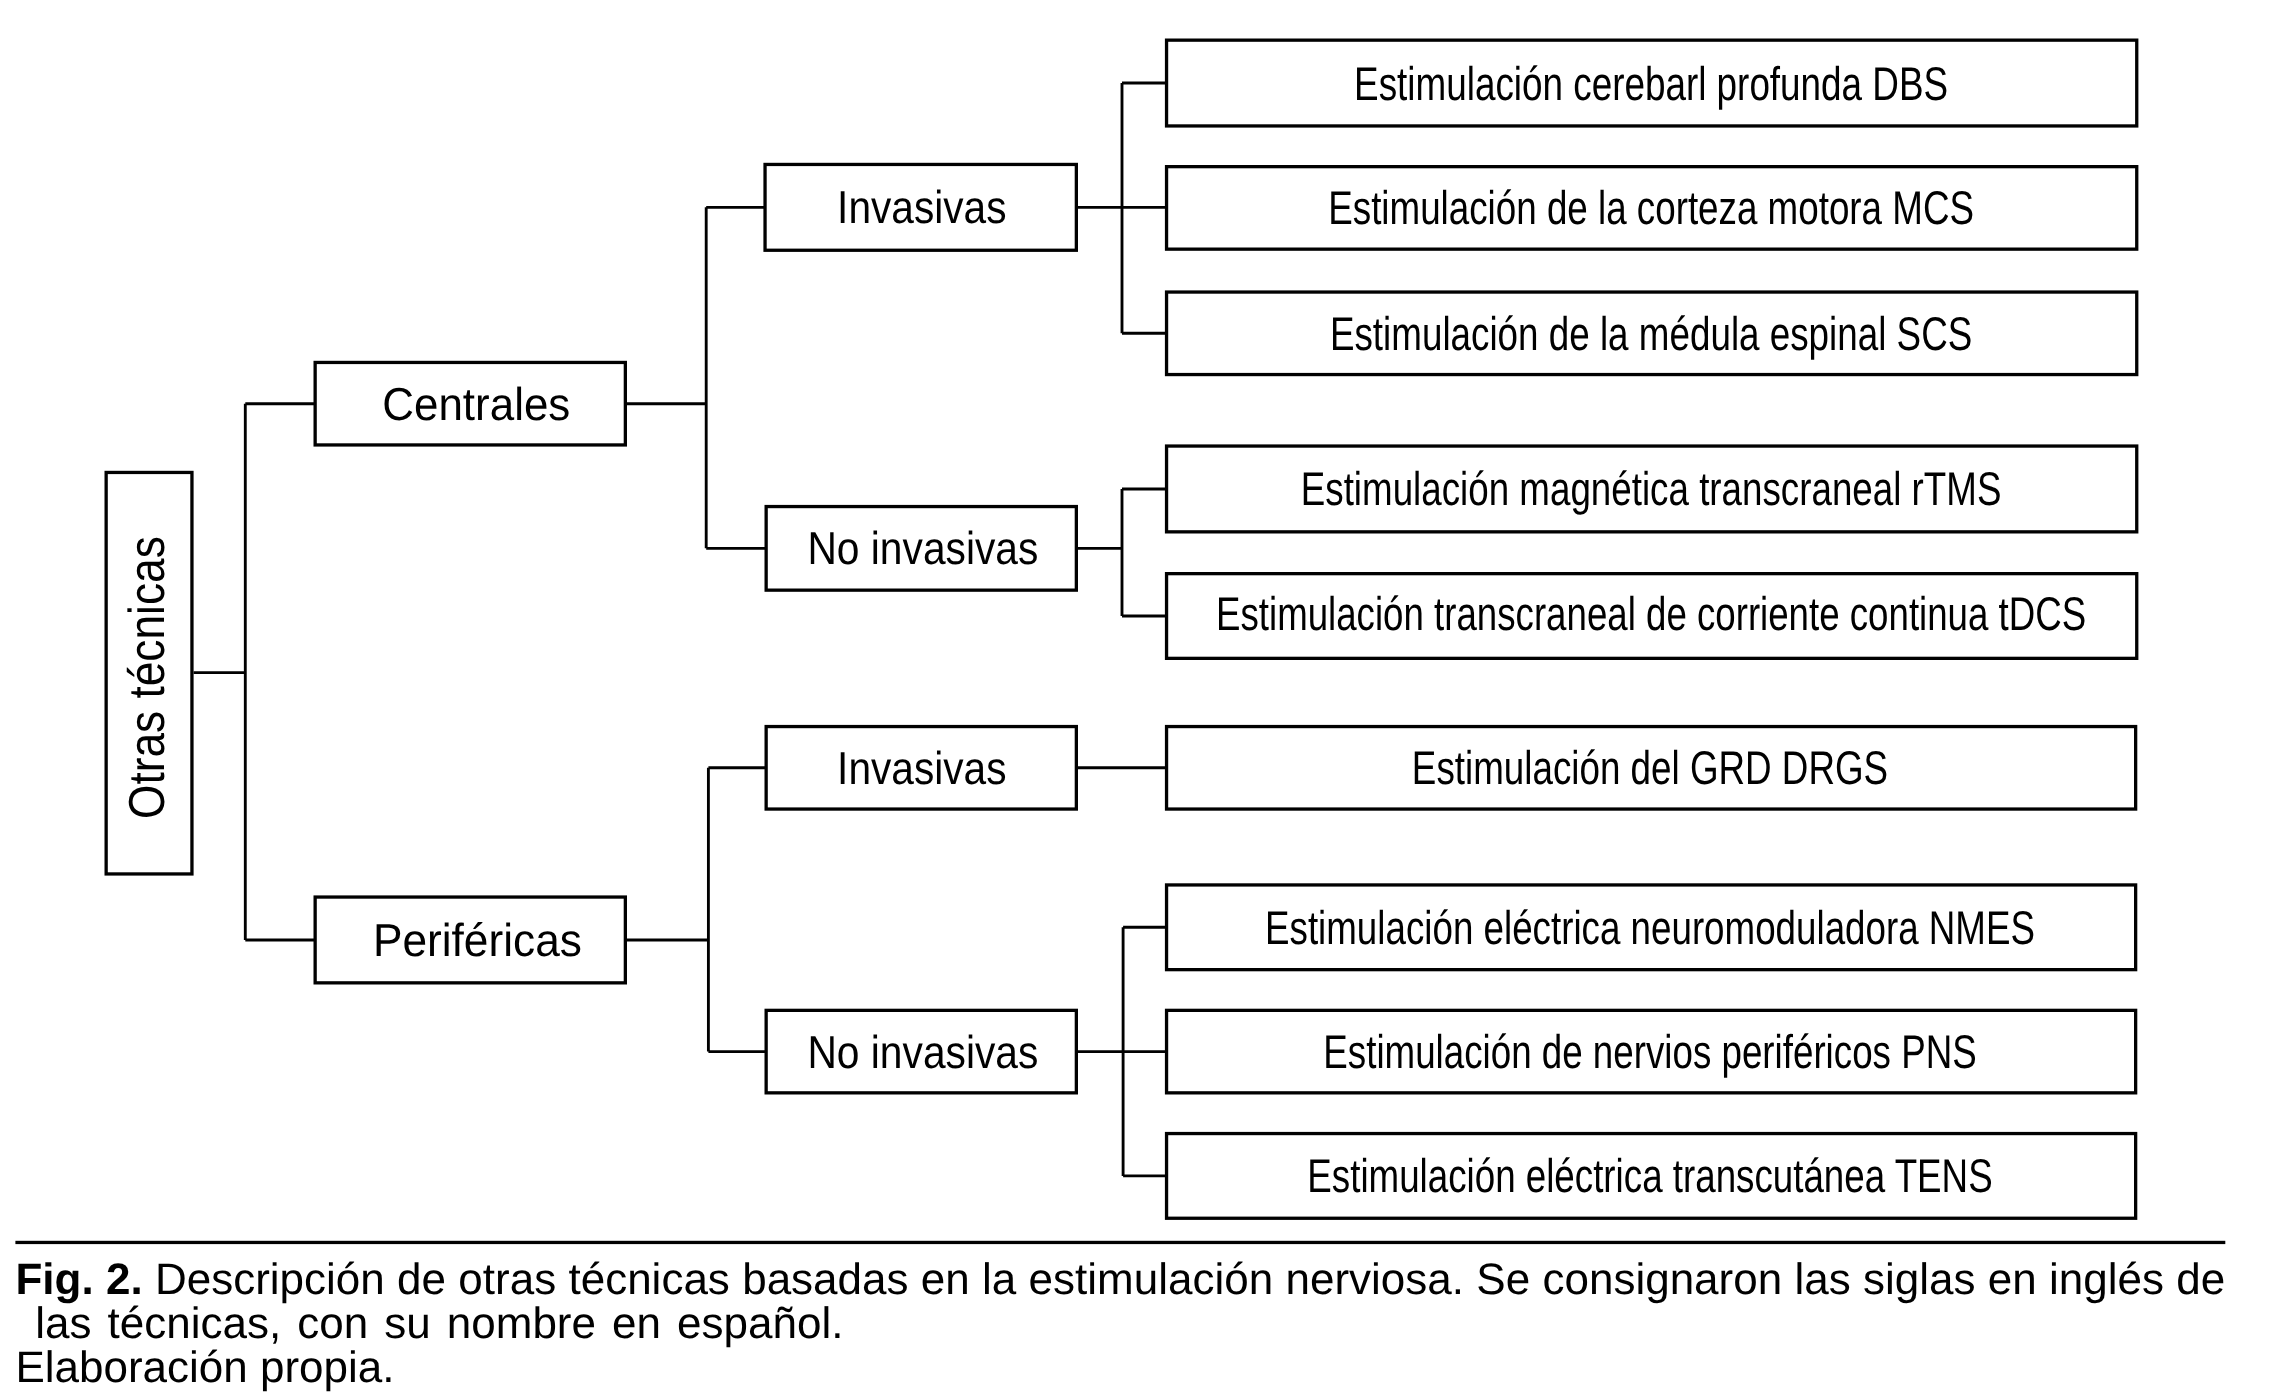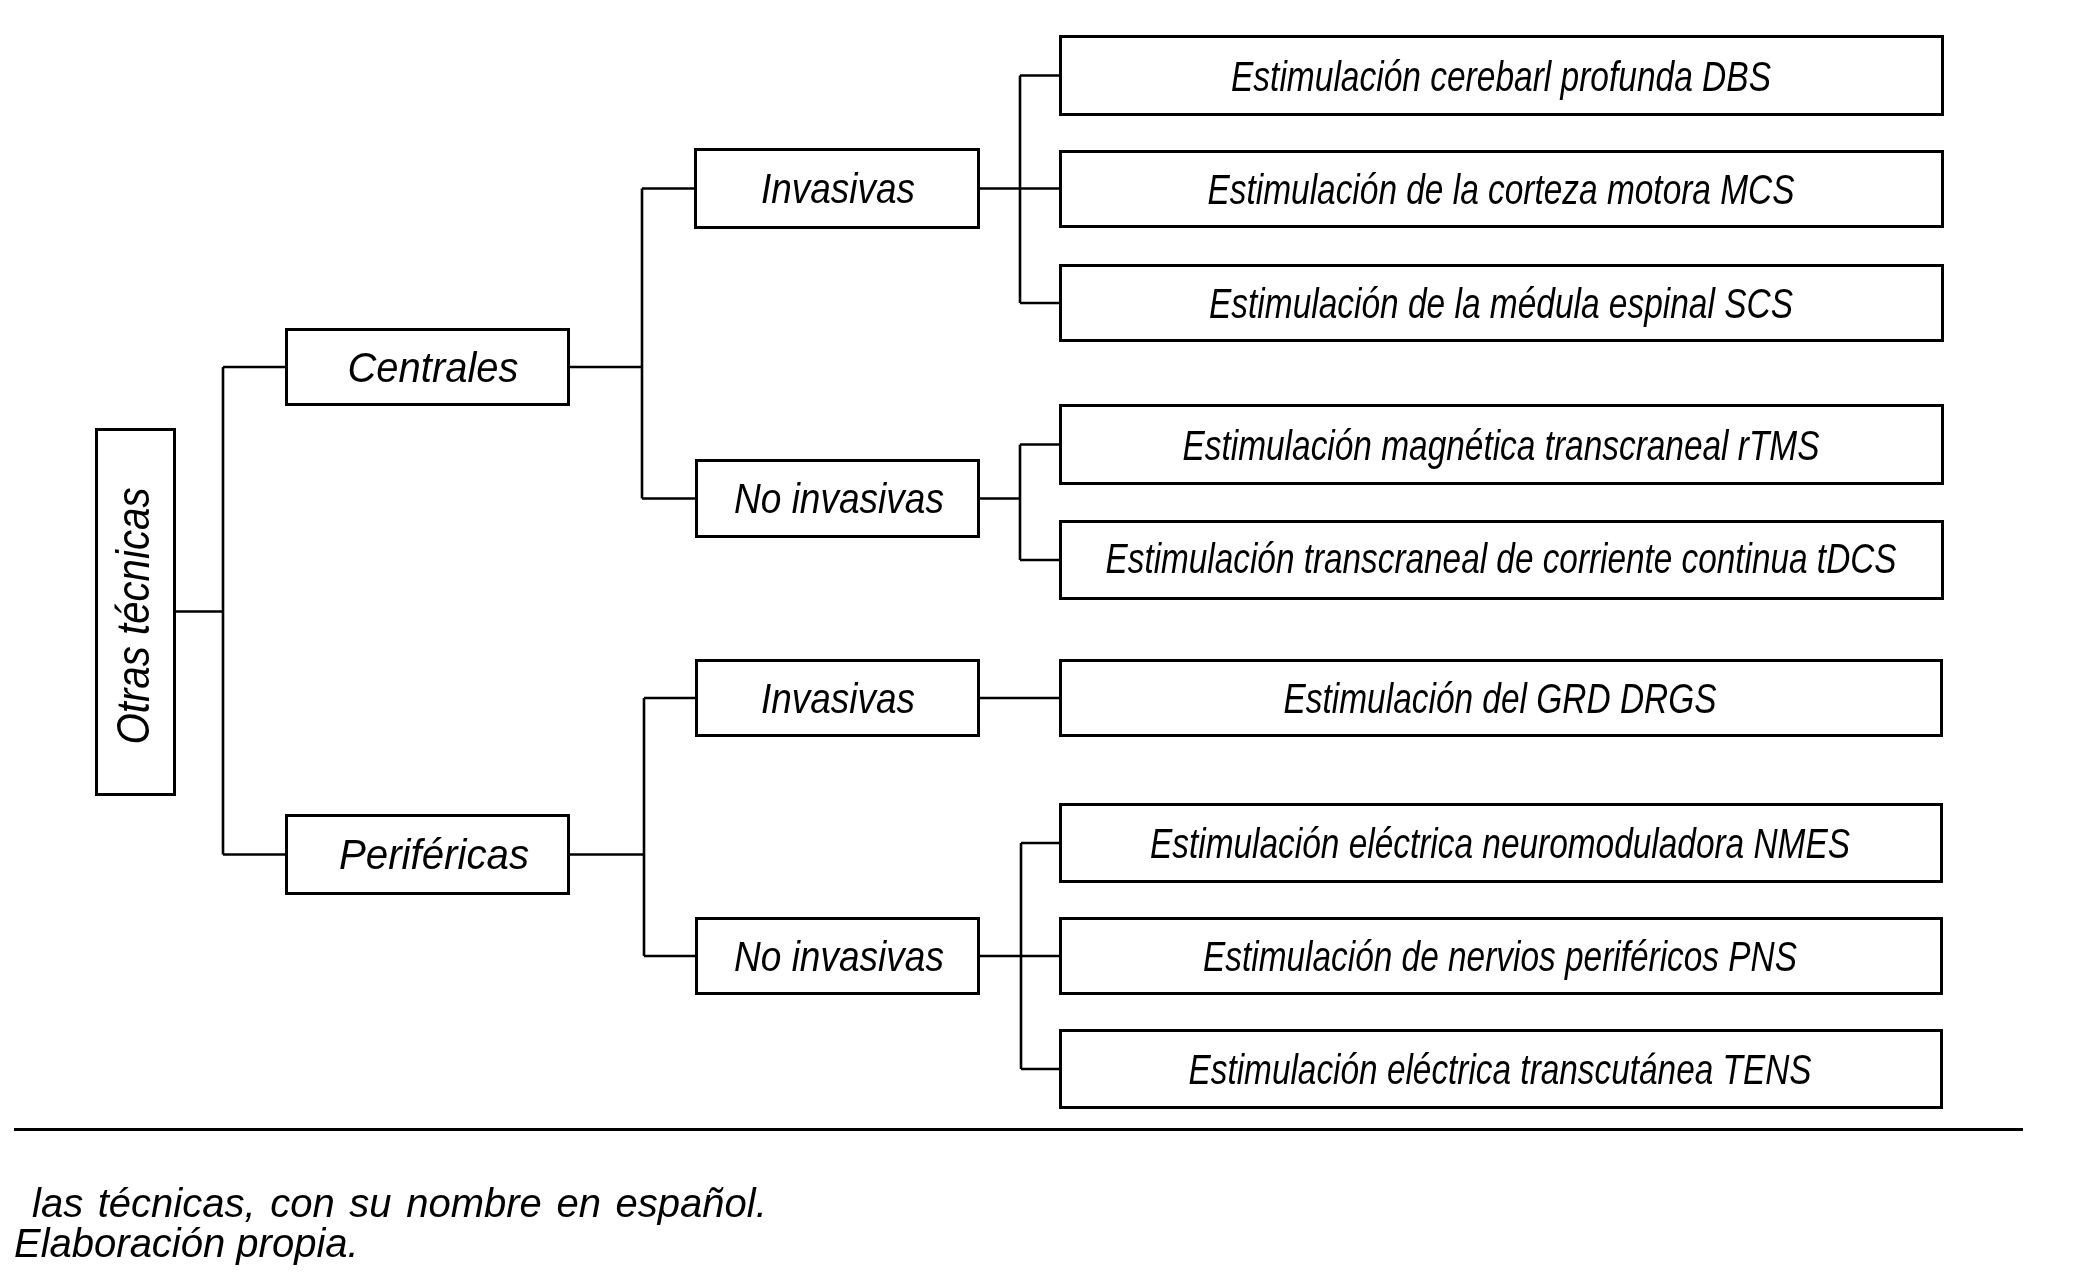--- a/index.html
+++ b/index.html
@@ -1,17 +1,17 @@
 <!DOCTYPE html>
 <html><head>
 <meta charset="utf-8">
 <style>
 html,body{margin:0;padding:0;background:#fff;}
 #page{position:relative;width:2078px;height:1273px;background:#fff;overflow:hidden;
-  font-family:"Liberation Sans",sans-serif;font-style:italic;}
+  font-family:"Liberation Sans",sans-serif;}
 #diag{position:absolute;left:0;top:0;}
 .cap{position:absolute;left:14px;color:#000;font-size:40px;line-height:40px;white-space:nowrap;}
 #l1{top:1143px;width:2009px;text-align:justify;text-align-last:justify;white-space:normal;}
 #l2{top:1183px;word-spacing:3.5px;margin-left:18px;}
 #l3{top:1223px;}
 #rule{position:absolute;left:14px;top:1128px;width:2009px;height:3px;background:#000;}
 </style>
 </head>
 <body>
 <div id="page">
@@ -58,15 +58,16 @@
     <text x="838" y="203" textLength="154" lengthAdjust="spacingAndGlyphs">Invasivas</text>
     <text x="839" y="513" textLength="210" lengthAdjust="spacingAndGlyphs">No invasivas</text>
     <text x="838" y="712.5" textLength="154" lengthAdjust="spacingAndGlyphs">Invasivas</text>
     <text x="839" y="970.5" textLength="210" lengthAdjust="spacingAndGlyphs">No invasivas</text>
     <text x="433" y="381.5" textLength="171" lengthAdjust="spacingAndGlyphs">Centrales</text>
     <text x="434" y="869" textLength="190" lengthAdjust="spacingAndGlyphs">Periféricas</text>
   </g>
   <text transform="translate(149,616) rotate(-90)" fill="#000" font-family="Liberation Sans, sans-serif" font-size="46" text-anchor="middle" textLength="257" lengthAdjust="spacingAndGlyphs">Otras técnicas</text>
 </svg>
 <div id="rule"></div>
+<div class="cap" id="l1"><b>Fig. 2.</b> Descripción de otras técnicas basadas en la estimulación nerviosa. Se consignaron las siglas en inglés de</div>
 <div class="cap" id="l2">las técnicas, con su nombre en español.</div>
 <div class="cap" id="l3">Elaboración propia.</div>
 </div>
 
 </body></html>

